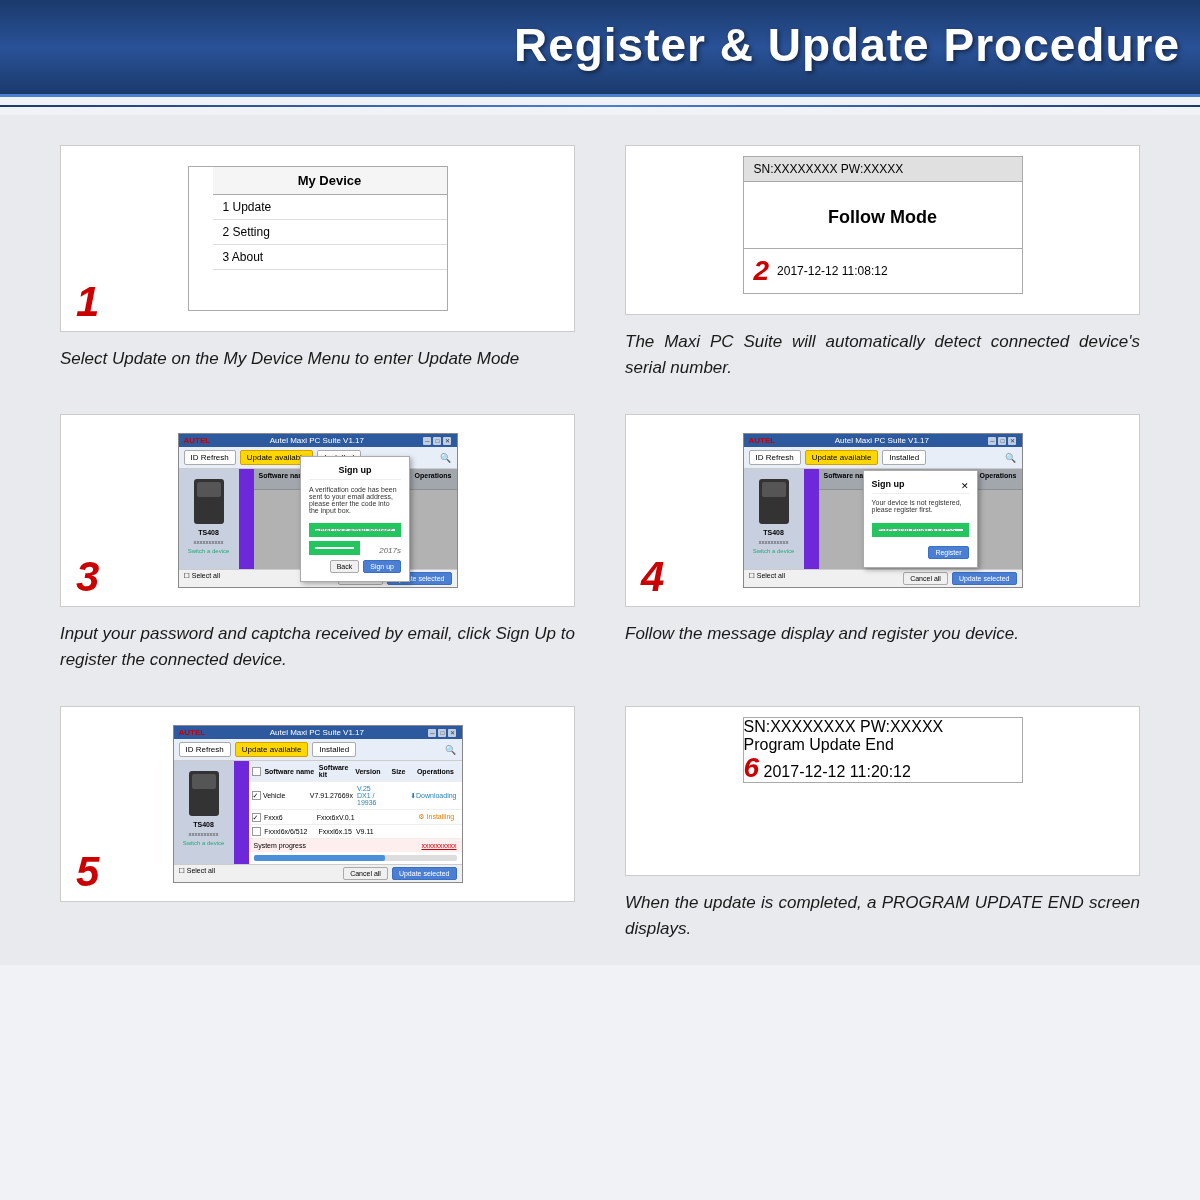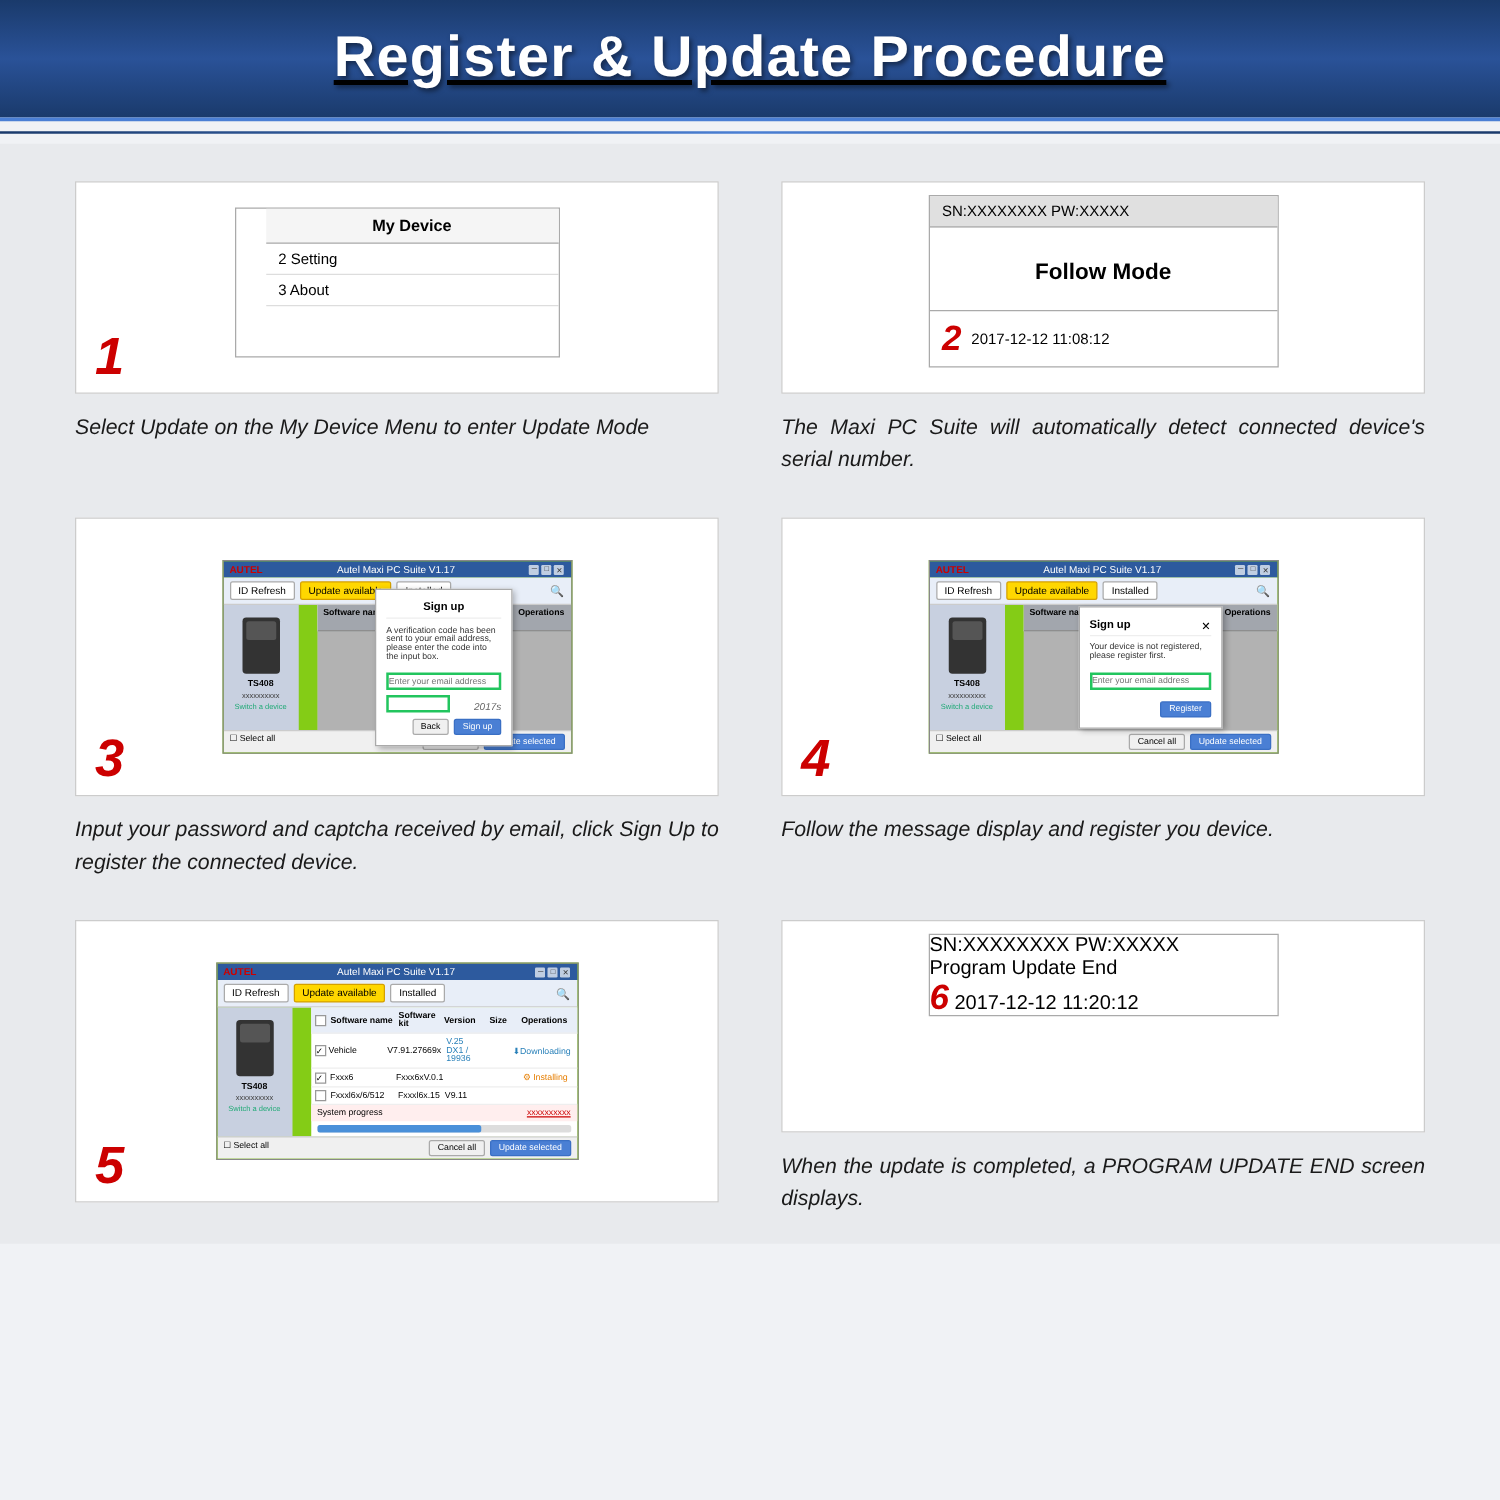--- a/index.html
+++ b/index.html
@@ -8,23 +8,22 @@
       width: 1200px;
       height: 1200px;
       background: #f0f2f5;
       font-family: Arial, sans-serif;
       overflow: hidden;
     }
 
     .header {
       background: linear-gradient(180deg, #1a3a6b 0%, #2a5298 50%, #1a3a6b 100%);
       padding: 18px 20px 22px;
-      text-align: center;
+      text-align: right;
       border-bottom: 3px solid #4a7fd4;
-      text-decoration: underline;
     }
 
     .header h1 {
       color: white;
       font-size: 46px;
       font-weight: 900;
       text-shadow: 2px 2px 4px rgba(0,0,0,0.5);
       letter-spacing: 1px;
     }
 
@@ -101,23 +100,23 @@
       align-items: center;
       padding: 8px 10px;
       border-top: 1px solid #aaa;
       font-size: 12px;
       gap: 8px;
     }
 
     
     .pc-suite-img {
       width: 280px;
-      margin: 25px auto;
+      margin: 10px auto;
       border: 1px solid #888;
-      background: #84cc16;
+      background: #6d28d9;
       overflow: hidden;
     }
     .pc-suite-titlebar {
       background: #2d5a9e;
       color: white;
       font-size: 8px;
       padding: 2px 5px;
       display: flex;
       justify-content: space-between;
       align-items: center;
@@ -217,21 +216,21 @@
       border-bottom: 1px solid #eee;
     }
     .modal-text {
       font-size: 7px;
       margin-bottom: 5px;
       color: #333;
     }
     .modal-input {
       width: 100%;
       height: 14px;
-      border: 2px solid #22c55e;
+      border: 6px solid #22c55e;
       margin-bottom: 4px;
       font-size: 7px;
     }
     .modal-row {
       display: flex;
       justify-content: space-between;
       align-items: flex-end;
     }
     .modal-captcha {
       font-size: 8px;
@@ -380,20 +379,21 @@
 
 <div class="separator-line"></div>
 
 <div class="content">
   <div class="grid">
 
     <div class="step-block">
       <div class="step-image" style="min-height:170px;">
         <div class="device-menu">
           <div class="menu-title">My Device</div>
+          <div class="menu-item">1 Update</div>
           <div class="menu-item">2 Setting</div>
           <div class="menu-item">3 About</div>
           <div class="menu-spacer"></div>
         </div>
         <div class="step-num">1</div>
       </div>
       <div class="step-desc">Select Update on the My Device Menu to enter Update Mode</div>
     </div>
 
     <div class="step-block">

